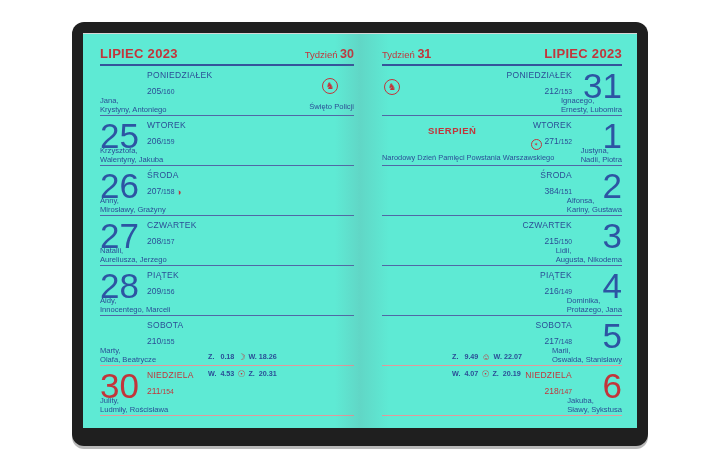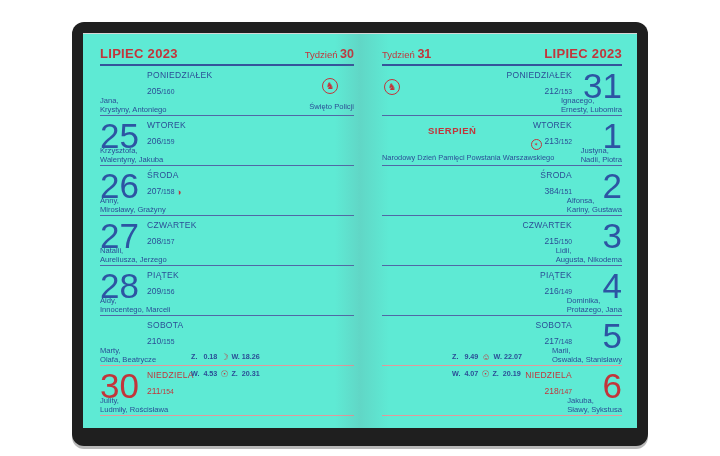--- a/index.html
+++ b/index.html
@@ -58,21 +58,21 @@
   .page-left .names{left:0;}
   .page-right .names{right:0;text-align:left;}
 
   .badge{width:16px;height:16px;border:1.4px solid #c2353b;border-radius:50%;color:#c2353b;
     display:flex;align-items:center;justify-content:center;font-size:9.5px;line-height:1;box-sizing:border-box;}
   .h-icon{position:absolute;top:12px;right:16px;}
   .h-icon-left{position:absolute;top:13px;left:2px;}
   .holiday-label{position:absolute;bottom:4px;right:0;font-size:7.6px;color:#2b4d96;}
 
   .times{position:absolute;font-size:7.2px;font-weight:bold;color:#2b4d96;white-space:pre;}
-  .page-left .times{left:91px;}
+  .page-left .times{left:108px;}
   .page-right .times{left:70px;}
   .times.pos-bottom{bottom:3px;}
   .times.pos-top{top:3px;}
   .times .t-icon{color:#c2353b;font-weight:normal;font-size:9px;margin:0 3px;vertical-align:-1px;}
 
   .month-label{position:absolute;top:9px;left:46px;font-size:9.5px;font-weight:bold;color:#c2353b;letter-spacing:0.5px;}
   .note{position:absolute;bottom:3px;left:0;font-size:7.4px;color:#2b4d96;white-space:nowrap;}
 
   .red{color:#c2353b !important;}
 </style>
@@ -149,21 +149,21 @@
             <div class="weekday">PONIEDZIAŁEK</div>
             <div class="doy"><span>212</span><span class="total">/153</span></div>
             <div class="names"><span>Ignacego,</span><br><span>Ernesty, Lubomira</span></div>
             <div class="h-icon-left">
               <div class="badge">♞</div>
             </div>
           </div>
           <div class="row">
             <div class="daynum">1</div>
             <div class="weekday">WTOREK</div>
-            <div class="doy"><span class="mini-badge">✶</span><span>213</span><span class="total">/152</span></div>
+            <div class="doy"><span class="mini-badge">✶</span><span>271</span><span class="total">/152</span></div>
             <div class="names"><span>Justyna,</span><br><span>Nadii, Piotra</span></div>
             <div class="month-label">SIERPIEŃ</div>
             <div class="note">Narodowy Dzień Pamięci Powstania Warszawskiego</div>
           </div>
           <div class="row">
             <div class="daynum">2</div>
             <div class="weekday">ŚRODA</div>
             <div class="doy"><span>384</span><span class="total">/151</span></div>
             <div class="names"><span>Alfonsa,</span><br><span>Kariny, Gustawa</span></div>
           </div>

